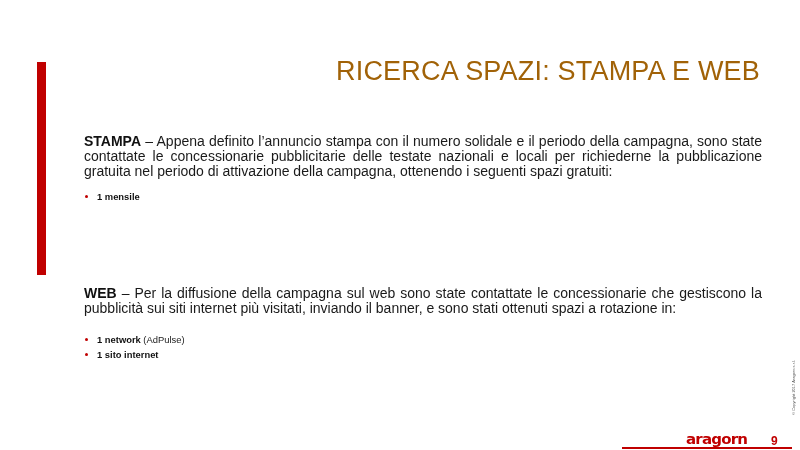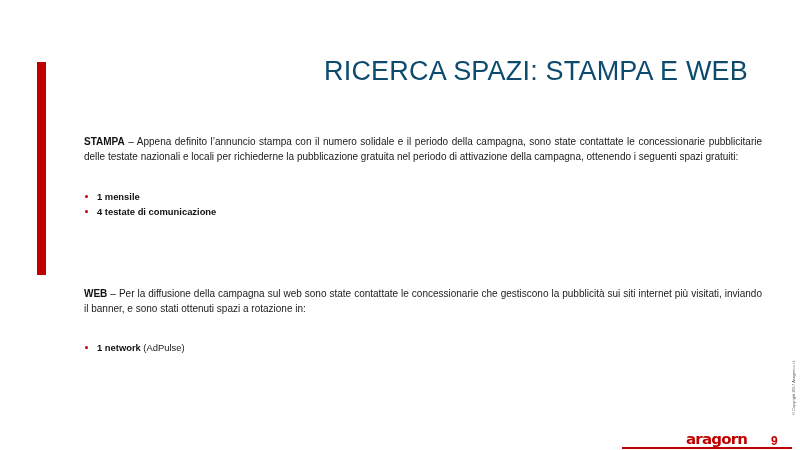--- a/index.html
+++ b/index.html
@@ -18,33 +18,33 @@
     .accent-bar {
       position: absolute;
       left: 37px;
       top: 62px;
       width: 9px;
       height: 213px;
       background: #c00000;
     }
     .slide-title {
       position: absolute;
-      right: 52px;
+      right: 40px;
       top: 56px;
       font-size: 27px;
       font-weight: normal;
-      color: #0c4a6e;
+      color: #a16207;
       letter-spacing: 0.2px;
       white-space: nowrap;
     }
     .content {
       position: absolute;
       left: 84px;
       width: 678px;
-      font-size: 10px;
+      font-size: 14px;
       line-height: 15px;
       color: #1a1a1a;
     }
     .para {
       text-align: justify;
       margin: 0;
     }
     .para b { font-weight: bold; color: #111; }
     .stampa { top: 134px; }
     .web { top: 286px; }
@@ -67,21 +67,21 @@
       position: absolute;
       left: 1px;
       top: 6px;
       width: 3px;
       height: 3px;
       border-radius: 50%;
       background: #c00000;
     }
     .bullets b { font-weight: bold; color: #111; }
     .stampa-list { top: 189px; }
-    .web-list { top: 340px; }
+    .web-list { top: 332px; }
     .footer-line {
       position: absolute;
       left: 622px;
       top: 447px;
       width: 170px;
       height: 2px;
       background: #c00000;
     }
     .logo {
       position: absolute;
@@ -126,34 +126,34 @@
 
 <div class="content stampa">
   <p class="para"><b>STAMPA</b><span> – Appena definito l’annuncio stampa con il numero solidale e il periodo della campagna, sono state contattate le concessionarie pubblicitarie delle testate nazionali e locali per richiederne la pubblicazione gratuita nel periodo di attivazione della campagna, ottenendo i seguenti spazi gratuiti:</span></p>
 </div>
 
 <ul class="bullets stampa-list">
   <li>
     <span class="bullet-dot"></span>
     <b>1 mensile</b>
   </li>
-  <li>
-    <span class="bullet-dot"></span>
-    <b>4 testate di comunicazione</b>
-  </li>
 </ul>
 
 <div class="content web">
   <p class="para"><b>WEB</b><span> – Per la diffusione della campagna sul web sono state contattate le concessionarie che gestiscono la pubblicità sui siti internet più visitati, inviando il banner, e sono stati ottenuti spazi a rotazione in:</span></p>
 </div>
 
 <ul class="bullets web-list">
   <li>
     <span class="bullet-dot"></span>
     <b>1 network</b><span> (AdPulse)</span>
   </li>
+  <li>
+    <span class="bullet-dot"></span>
+    <b>1 sito internet</b>
+  </li>
 </ul>
 
 <div class="copyright">© Copyright 2017 Aragorn s.r.l.</div>
 
 <div class="footer-line"></div>
 <div class="logo">aragorn</div>
 <div class="page-number">9</div>
 
 </body></html>

